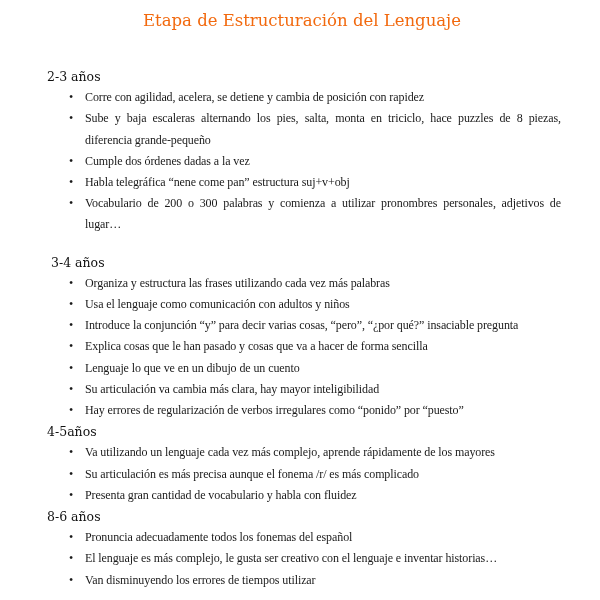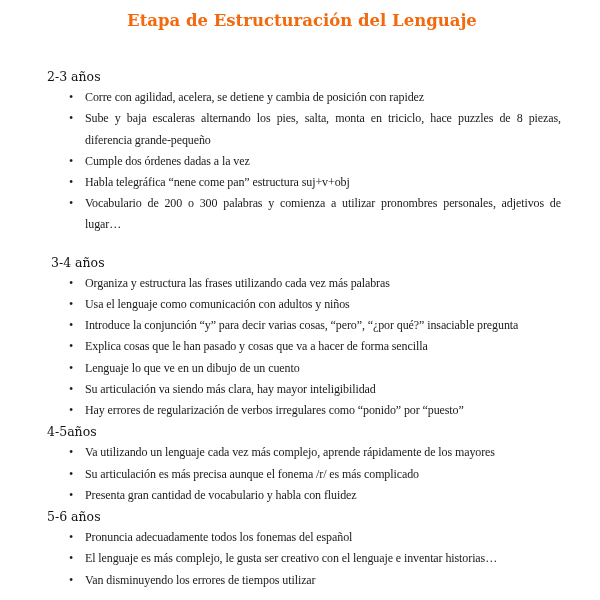--- a/index.html
+++ b/index.html
@@ -14,21 +14,21 @@
     height: 600px;
     background: #ffffff;
     padding: 8px 43px 0 47px;
     overflow: hidden;
     font-family: "Liberation Serif", serif;
     color: #1a1a1a;
   }
   .title {
     font-family: "DejaVu Serif", serif;
     font-size: 16.5px;
-    font-weight: bold;
+    font-weight: normal;
     text-align: center;
     line-height: 22px;
     margin: 2px 0 34px 0;
     color: #f2690e; 
   }
   .section-heading {
     font-family: "DejaVu Serif", serif;
     font-size: 12.5px;
     font-weight: normal;
     line-height: 21.2px;
@@ -82,36 +82,36 @@
     </section>
 
     <section>
       <h2 class="section-heading">3-4 años</h2>
       <ul class="bullet-list">
         <li class="list-item"><span class="bullet">•</span><span>Organiza y estructura las frases utilizando cada vez más palabras</span></li>
         <li class="list-item"><span class="bullet">•</span><span>Usa el lenguaje como comunicación con adultos y niños</span></li>
         <li class="list-item"><span class="bullet">•</span><span>Introduce la conjunción “y” para decir varias cosas, “pero”, “¿por qué?” insaciable pregunta</span></li>
         <li class="list-item"><span class="bullet">•</span><span>Explica cosas que le han pasado y cosas que va a hacer de forma sencilla</span></li>
         <li class="list-item"><span class="bullet">•</span><span>Lenguaje lo que ve en un dibujo de un cuento</span></li>
-        <li class="list-item"><span class="bullet">•</span><span>Su articulación va siendo más clara, hay mayor inteligibilidad</span></li>
+        <li class="list-item"><span class="bullet">•</span><span>Su articulación va cambia más clara, hay mayor inteligibilidad</span></li>
         <li class="list-item"><span class="bullet">•</span><span>Hay errores de regularización de verbos irregulares como “ponido” por “puesto”</span></li>
       </ul>
     </section>
 
     <section>
       <h2 class="section-heading">4-5años</h2>
       <ul class="bullet-list">
         <li class="list-item one-line"><span class="bullet">•</span><span>Va utilizando un lenguaje cada vez más complejo, aprende rápidamente de los mayores</span></li>
         <li class="list-item"><span class="bullet">•</span><span>Su articulación es más precisa aunque el fonema /r/ es más complicado</span></li>
         <li class="list-item"><span class="bullet">•</span><span>Presenta gran cantidad de vocabulario y habla con fluidez</span></li>
       </ul>
     </section>
 
     <section>
-      <h2 class="section-heading">5-6 años</h2>
+      <h2 class="section-heading">8-6 años</h2>
       <ul class="bullet-list">
         <li class="list-item"><span class="bullet">•</span><span>Pronuncia adecuadamente todos los fonemas del español</span></li>
         <li class="list-item one-line"><span class="bullet">•</span><span>El lenguaje es más complejo, le gusta ser creativo con el lenguaje e inventar historias…</span></li>
         <li class="list-item"><span class="bullet">•</span><span>Van disminuyendo los errores de tiempos utilizar</span></li>
       </ul>
     </section>
 
   </div>
 </main>
 

